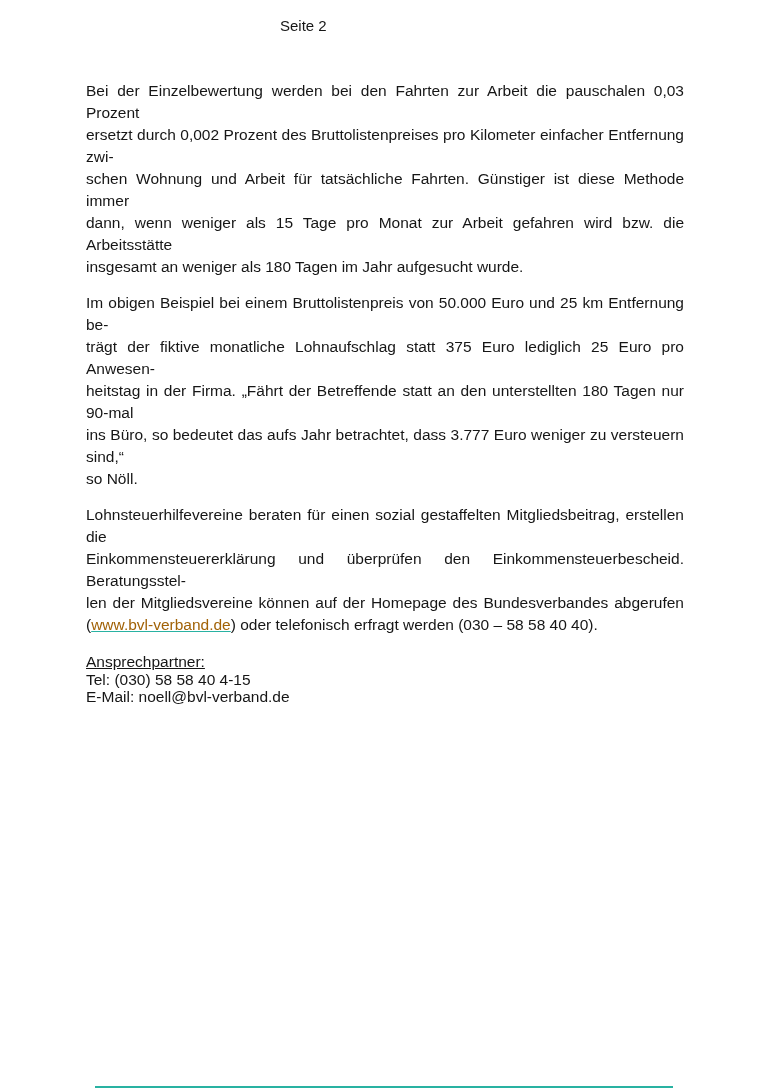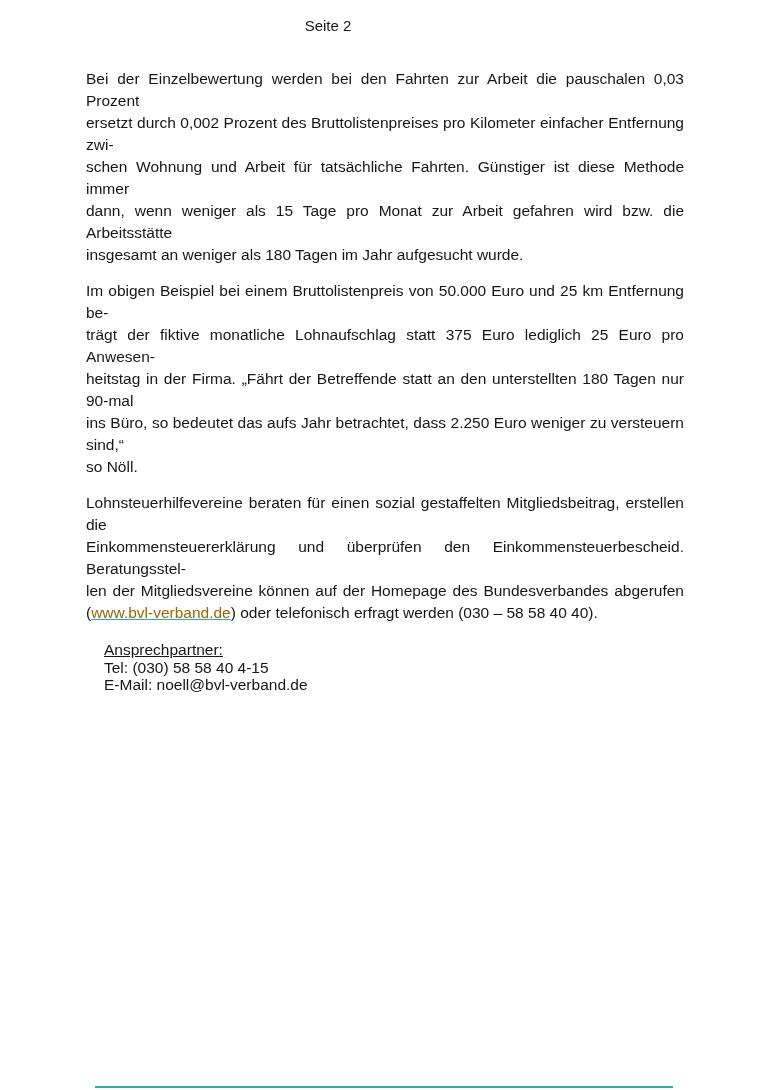--- a/index.html
+++ b/index.html
@@ -10,53 +10,51 @@
     background: #ffffff;
     font-family: "Liberation Sans", "DejaVu Sans", sans-serif;
     color: #161616;
     overflow: hidden;
   }
   .page-number {
     position: absolute;
     top: 17px;
     left: 280px;
     width: 96px;
-    text-align: center;
     font-size: 15px;
     line-height: 18px;
   }
   .content {
     position: absolute;
     left: 86px;
     top: 68px;
     width: 598px;
     font-size: 15.5px;
   }
-  .para { margin: 0 0 14px 0; }
+  .para { margin: 12px 0 14px 0; }
   .para .line {
     display: block;
     line-height: 22px;
     text-align: justify;
     text-align-last: justify;
     white-space: normal;
   }
   .para .line.last {
     text-align: left;
     text-align-last: left;
   }
   .weblink {
     color: #a16207;
     text-decoration: underline;
     text-decoration-color: #29b2a2;
     cursor: pointer;
   }
   .contact {
     margin-top: 17px;
     line-height: 17.5px;
-    margin-left: 18px;
   }
   .contact .cline { display: block; }
   .contact .underlined { text-decoration: underline; }
   .footer-rule {
     position: absolute;
     left: 95px;
     top: 1086px;
     width: 578px;
     height: 2px;
     background: #29b2a2;
@@ -76,21 +74,21 @@
       <span class="line">ersetzt durch 0,002 Prozent des Bruttolistenpreises pro Kilometer einfacher Entfernung zwi-</span>
       <span class="line">schen Wohnung und Arbeit für tatsächliche Fahrten. Günstiger ist diese Methode immer</span>
       <span class="line">dann, wenn weniger als 15 Tage pro Monat zur Arbeit gefahren wird bzw. die Arbeitsstätte</span>
       <span class="line last">insgesamt an weniger als 180 Tagen im Jahr aufgesucht wurde.</span>
     </div>
 
     <div class="para">
       <span class="line">Im obigen Beispiel bei einem Bruttolistenpreis von 50.000 Euro und 25 km Entfernung be-</span>
       <span class="line">trägt der fiktive monatliche Lohnaufschlag statt 375 Euro lediglich 25 Euro pro Anwesen-</span>
       <span class="line">heitstag in der Firma. „Fährt der Betreffende statt an den unterstellten 180 Tagen nur 90-mal</span>
-      <span class="line">ins Büro, so bedeutet das aufs Jahr betrachtet, dass 2.250 Euro weniger zu versteuern sind,“</span>
+      <span class="line">ins Büro, so bedeutet das aufs Jahr betrachtet, dass 3.777 Euro weniger zu versteuern sind,“</span>
       <span class="line last">so Nöll.</span>
     </div>
 
     <div class="para">
       <span class="line">Lohnsteuerhilfevereine beraten für einen sozial gestaffelten Mitgliedsbeitrag, erstellen die</span>
       <span class="line">Einkommensteuererklärung und überprüfen den Einkommensteuerbescheid. Beratungsstel-</span>
       <span class="line">len der Mitgliedsvereine können auf der Homepage des Bundesverbandes abgerufen</span>
       <span class="line last"><span>(</span><a class="weblink">www.bvl-verband.de</a><span>) oder telefonisch erfragt werden (030 – 58 58 40 40).</span></span>
     </div>
 

